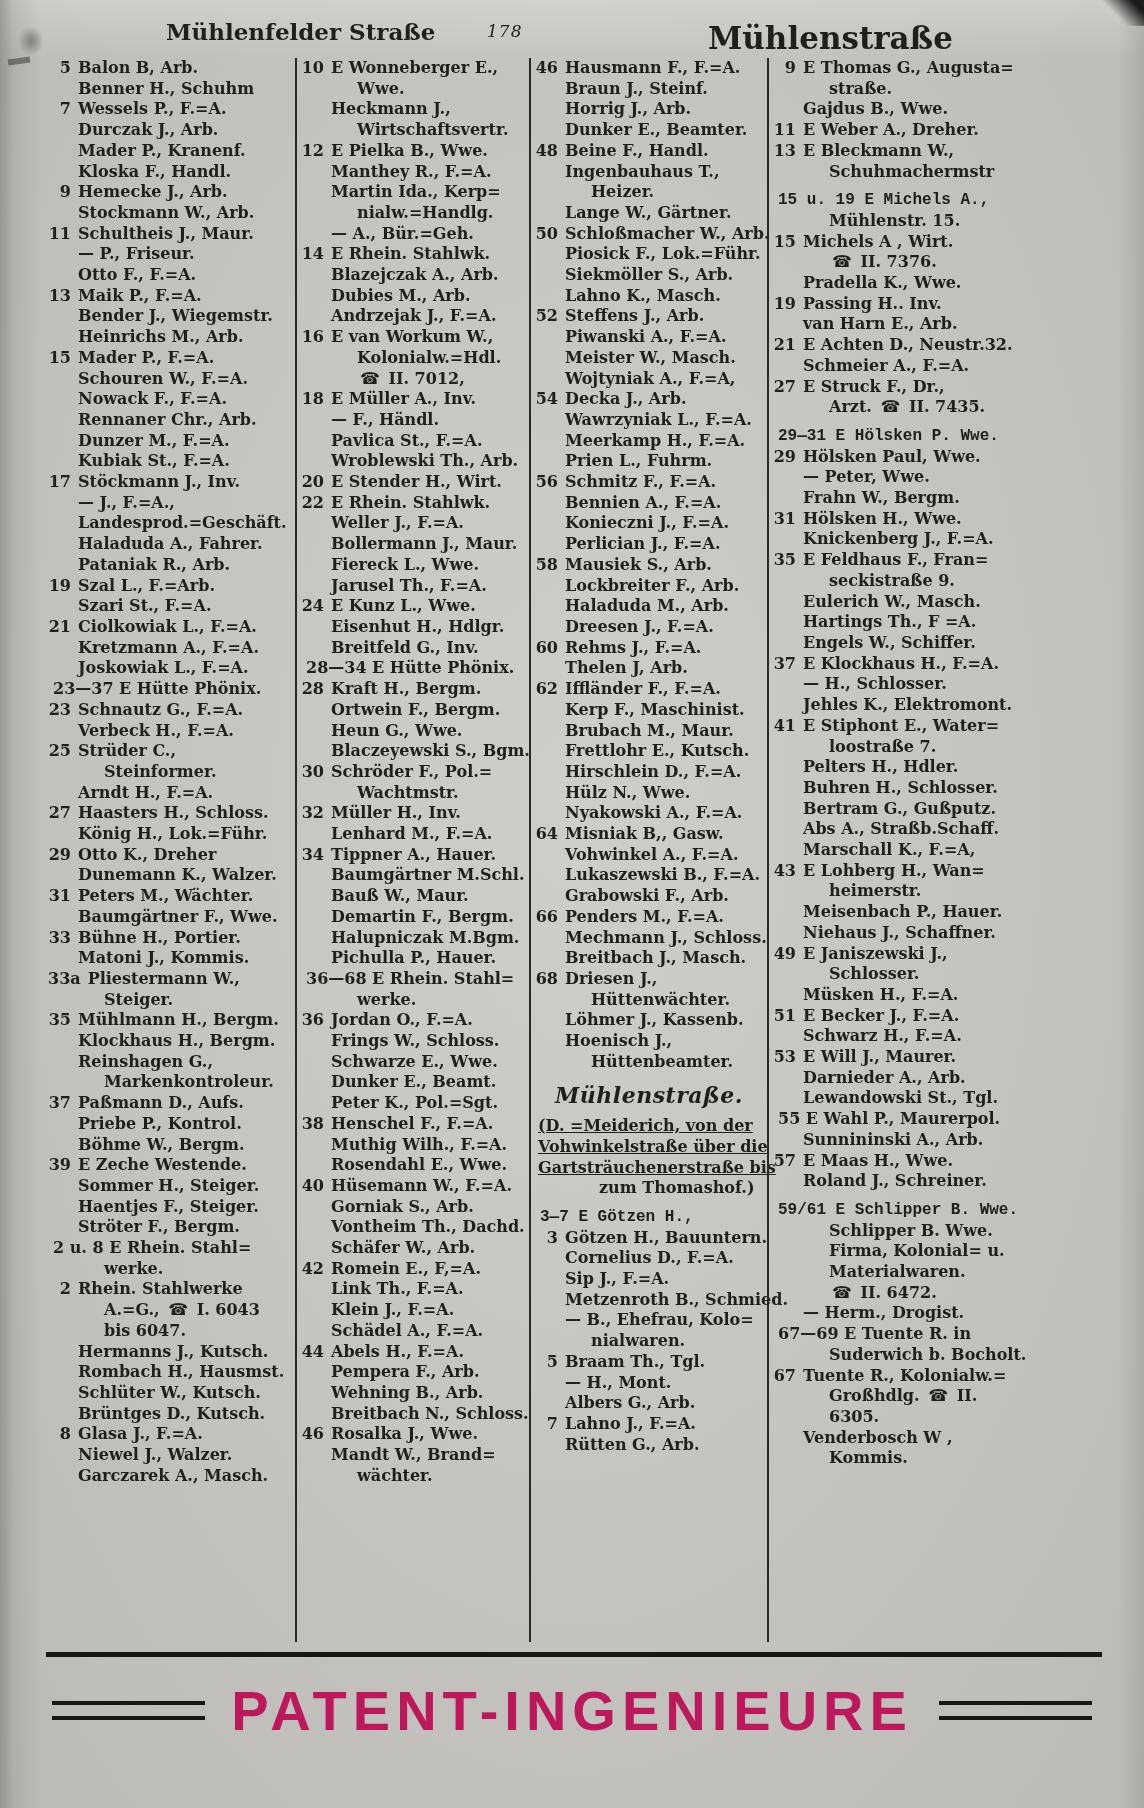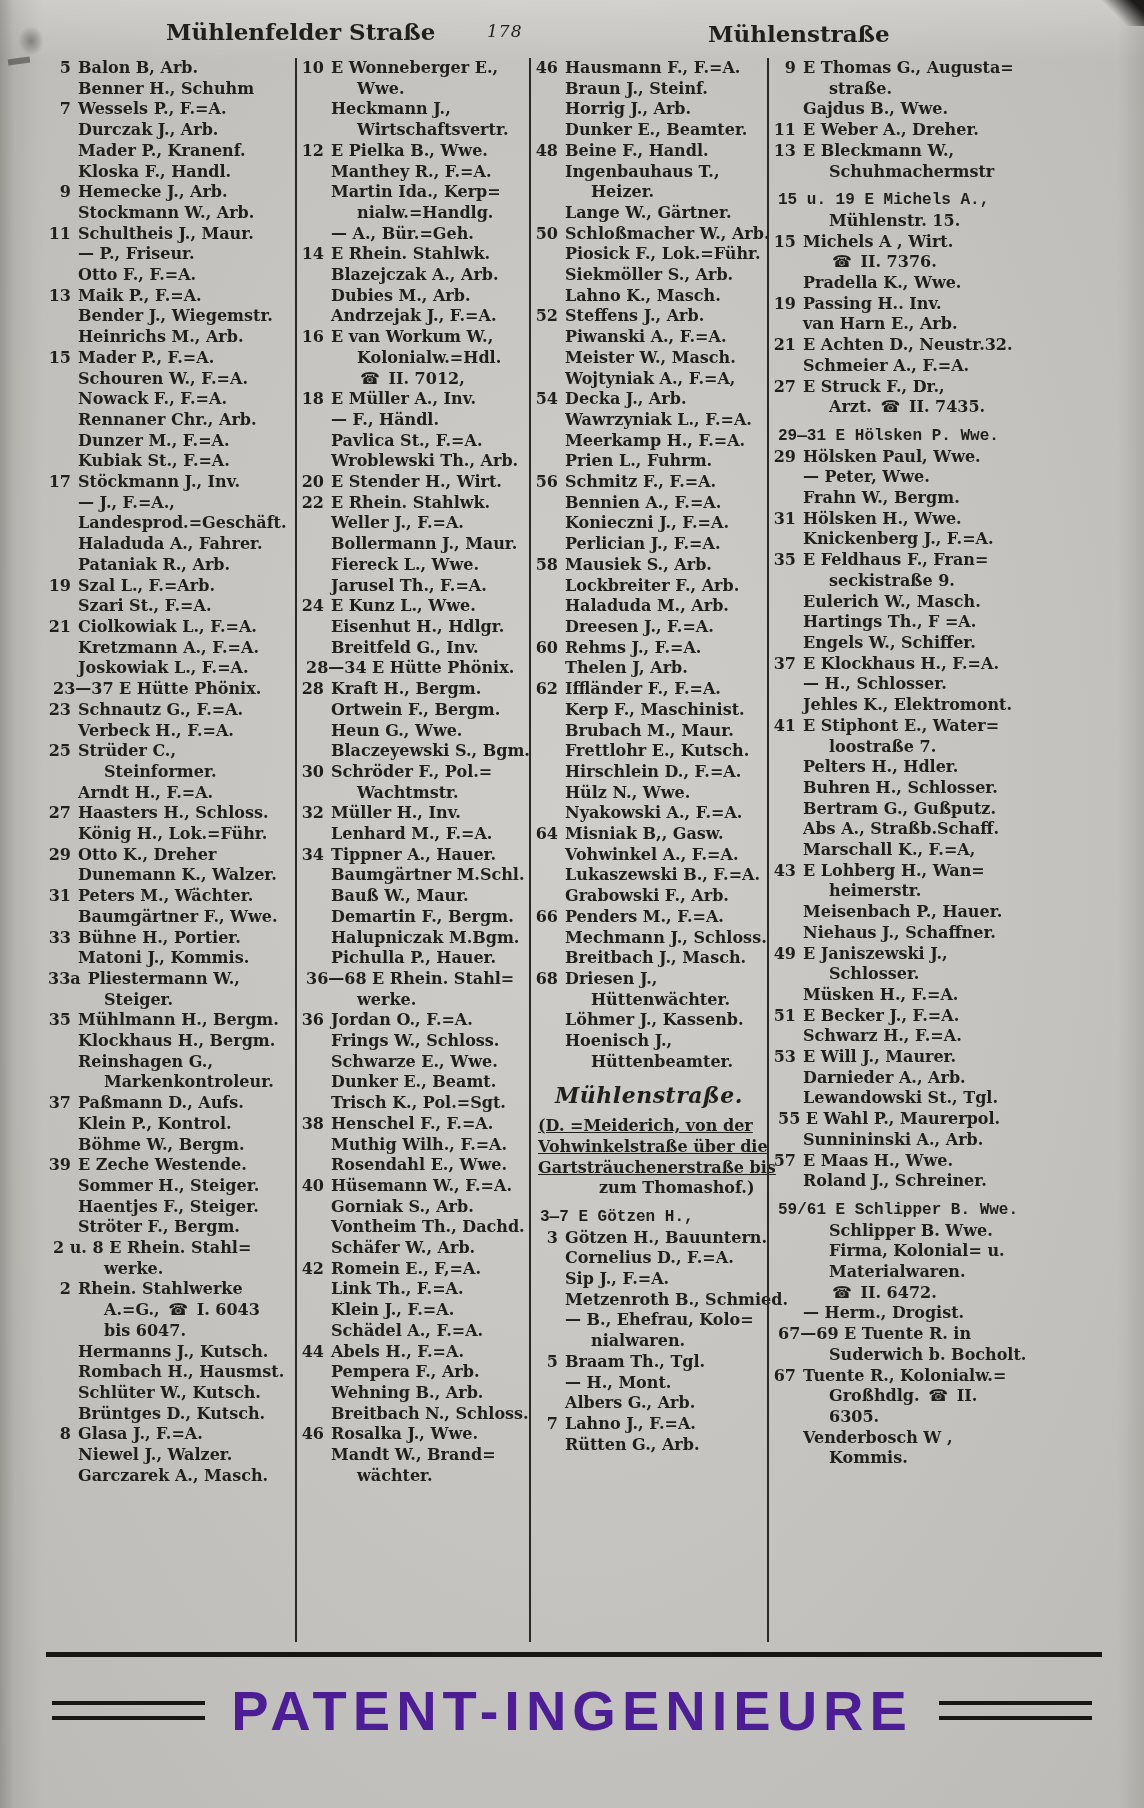--- a/index.html
+++ b/index.html
@@ -19,21 +19,21 @@
   }
   .corner-dark{position:absolute;top:0;right:0;width:46px;height:26px;
     background:linear-gradient(225deg,#1d1c1a 18%,rgba(29,28,26,0) 60%);}
   .smudge1{position:absolute;left:18px;top:26px;width:26px;height:30px;border-radius:40%;
     background:radial-gradient(rgba(70,68,64,.5),rgba(70,68,64,0) 70%);}
   .smudge2{position:absolute;left:8px;top:58px;width:22px;height:6px;background:rgba(60,58,54,.55);transform:rotate(-8deg);}
 
   .header{position:absolute;top:16px;left:0;width:100%;height:40px;}
   .h-left{position:absolute;left:166px;top:2px;font-size:23px;}
   .h-num{position:absolute;left:487px;top:5px;font-size:17px;font-style:italic;font-weight:400;letter-spacing:1px;}
-  .h-right{position:absolute;left:708px;top:4px;font-size:23px;}
+  .h-right{position:absolute;left:708px;top:4px;font-size:31px;}
 
   .cols{position:absolute;top:58px;left:48px;display:flex;align-items:flex-start;}
   .col{font-size:16px;line-height:20.7px;}
   .col1{width:243px;}
   .col2{width:224px;}
   .col3{width:228px;}
   .col4{width:330px;}
   .sep{width:2px;background:#2a2926;height:1584px;margin:0 4px;flex:none;}
 
   .line{display:flex;white-space:nowrap;}
@@ -44,21 +44,21 @@
   .line.pc{padding-left:64px;}
   .line.g{margin-top:8px;font-family:Liberation Mono, monospace;}
   .line.h{display:block;text-align:center;font-size:22px;margin:13px 0 10px 0;letter-spacing:.5px;font-style:italic;}
   .phone{font-family:"DejaVu Sans", sans-serif;margin:0 3px;font-weight:400;}
 
   .bottom-rule{position:absolute;left:46px;top:1652px;width:1056px;height:5px;background:#181715;}
   .footer{position:absolute;left:0;top:1678px;width:100%;display:flex;align-items:center;}
   .f-rule{flex:1;height:11px;border-top:4px solid #181715;border-bottom:4px solid #181715;}
   .f-rule.left{margin-left:52px;margin-right:26px;}
   .f-rule.right{margin-left:26px;margin-right:52px;}
-  .f-title{font-family:"Liberation Sans", sans-serif;font-weight:700;font-size:56px;letter-spacing:6px;color:#4c1d95;}
+  .f-title{font-family:"Liberation Sans", sans-serif;font-weight:700;font-size:56px;letter-spacing:6px;color:#be185d;}
 </style>
 </head>
 <body>
 
 <div class="paper-shade"></div>
 <div class="corner-dark"></div>
 <div class="smudge1"></div>
 <div class="smudge2"></div>
 
 <div class="header">
@@ -267,21 +267,21 @@
       <div class="line c">
         <span class="num"></span>
         <span class="txt">Markenkontroleur.</span>
       </div>
       <div class="line">
         <span class="num">37</span>
         <span class="txt">Paßmann D., Aufs.</span>
       </div>
       <div class="line">
         <span class="num"></span>
-        <span class="txt">Klein P., Kontrol.</span>
+        <span class="txt">Priebe P., Kontrol.</span>
       </div>
       <div class="line">
         <span class="num"></span>
         <span class="txt">Böhme W., Bergm.</span>
       </div>
       <div class="line">
         <span class="num">39</span>
         <span class="txt">E Zeche Westende.</span>
       </div>
       <div class="line">
@@ -539,21 +539,21 @@
       <div class="line">
         <span class="num"></span>
         <span class="txt">Schwarze E., Wwe.</span>
       </div>
       <div class="line">
         <span class="num"></span>
         <span class="txt">Dunker E., Beamt.</span>
       </div>
       <div class="line">
         <span class="num"></span>
-        <span class="txt">Trisch K., Pol.=Sgt.</span>
+        <span class="txt">Peter K., Pol.=Sgt.</span>
       </div>
       <div class="line">
         <span class="num">38</span>
         <span class="txt">Henschel F., F.=A.</span>
       </div>
       <div class="line">
         <span class="num"></span>
         <span class="txt">Muthig Wilh., F.=A.</span>
       </div>
       <div class="line">

